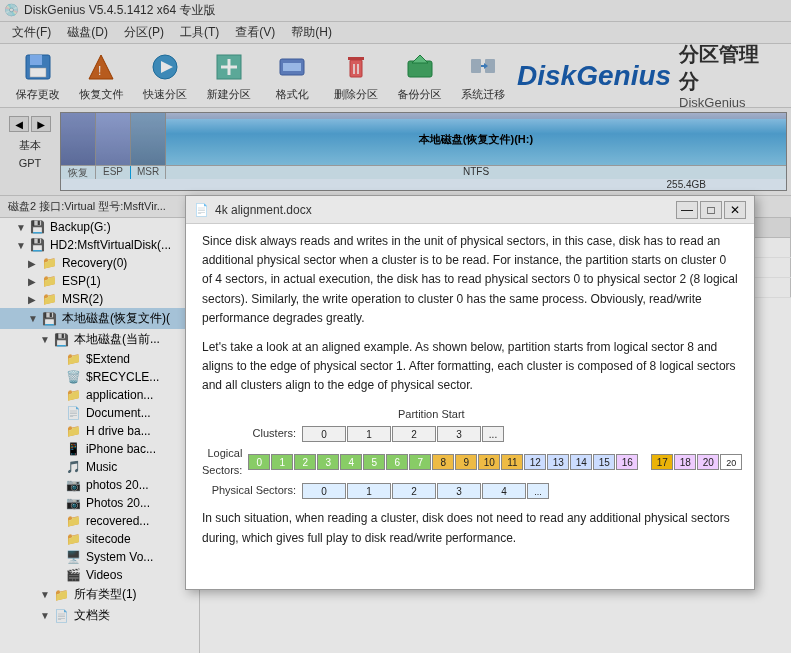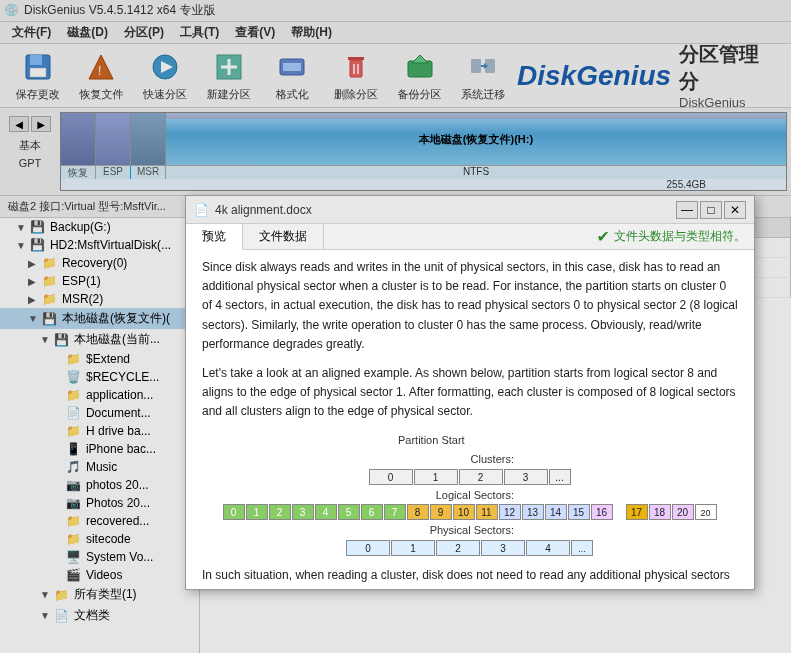--- a/index.html
+++ b/index.html
@@ -4,21 +4,21 @@
   <style>
     * { margin: 0; padding: 0; box-sizing: border-box; }
     body { font-family: 'Microsoft YaHei', SimSun, Arial, sans-serif; font-size: 12px; background: #f0f0f0; width: 791px; height: 653px; overflow: hidden; position: relative; }
 
     
     .title-bar { background: #f0f0f0; height: 22px; display: flex; align-items: center; padding: 0 4px; border-bottom: 1px solid #ccc; }
     .title-bar-icon { width: 16px; height: 16px; margin-right: 4px; }
     .title-bar-text { font-size: 12px; color: #333; }
 
     
-    .menu-bar { background: #f0f0f0; height: 22px; display: flex; align-items: center; padding: 0 4px; border-bottom: 1px solid #ccc; font-weight: bold; }
+    .menu-bar { background: #f0f0f0; height: 22px; display: flex; align-items: center; padding: 0 4px; border-bottom: 1px solid #ccc; }
     .menu-item { padding: 2px 8px; font-size: 12px; color: #333; cursor: pointer; }
 
     
     .toolbar { background: #f5f5f5; height: 64px; display: flex; align-items: center; padding: 4px 8px; border-bottom: 1px solid #ccc; gap: 4px; }
     .tool-btn { display: flex; flex-direction: column; align-items: center; justify-content: center; width: 60px; height: 56px; cursor: pointer; border: none; background: transparent; font-size: 11px; color: #333; gap: 2px; }
     .tool-icon { width: 36px; height: 36px; display: flex; align-items: center; justify-content: center; }
 
     
     .brand-area { margin-left: auto; display: flex; align-items: center; gap: 8px; }
     .brand-logo { font-size: 28px; font-weight: bold; color: #1a5fb0; font-style: italic; }
@@ -60,21 +60,21 @@
     .dialog-tabs { display: flex; background: #f0f0f0; border-bottom: 1px solid #ccc; height: 26px; }
     .dialog-tab { padding: 4px 16px; font-size: 12px; cursor: pointer; border-right: 1px solid #ccc; display: flex; align-items: center; }
     .dialog-tab.active { background: #fff; border-bottom: 1px solid #fff; margin-bottom: -1px; }
 
     .dialog-status { padding: 4px 8px; font-size: 12px; color: #2a8a2a; display: flex; align-items: center; gap: 4px; }
     .dialog-content { flex: 1; padding: 8px 16px; overflow-y: auto; background: #fff; font-size: 12px; line-height: 1.6; color: #222; }
     .dialog-content p { margin-bottom: 10px; }
 
     
     .partition-diagram { margin: 10px 0; font-size: 11px; }
-    .pd-row { display: flex; align-items: center; margin-bottom: 2px; flex-direction: column; }
+    .pd-row { display: flex; align-items: center; margin-bottom: 2px; }
     .pd-label { width: 100px; text-align: right; padding-right: 6px; color: #333; }
     .pd-cells { display: flex; }
     .pd-cell { width: 22px; height: 16px; border: 1px solid #888; text-align: center; line-height: 16px; font-size: 10px; margin-right: 1px; }
     .pd-cell.green { background: #88cc66; color: #fff; }
     .pd-cell.yellow { background: #eebb44; }
 
     
     .disk-status-bar { height: 22px; background: #f0f0f0; border-bottom: 1px solid #ccc; display: flex; align-items: center; padding: 0 8px; font-size: 11px; color: #333; gap: 8px; }
   </style>
 </head>
@@ -380,30 +380,20 @@
   <div class="dialog">
 
     <div class="dialog-title-bar">
       <span style="margin-right:6px;">📄</span>
       <span class="dialog-title-text">4k alignment.docx</span>
       <button class="dialog-btn">—</button>
       <button class="dialog-btn">□</button>
       <button class="dialog-btn">✕</button>
     </div>
 
-    <div class="dialog-tabs">
-      <div class="dialog-tab active">预览</div>
-      <div class="dialog-tab">文件数据</div>
-      <div style="flex:1;"></div>
-
-      <div class="dialog-status">
-        <span style="color:#2a8a2a;font-size:16px;">✔</span>
-        <span>文件头数据与类型相符。</span>
-      </div>
-    </div>
 
     <div class="dialog-content">
       <p>Since disk always reads and writes in the unit of physical sectors, in this case, disk has to read an additional physical sector when a cluster is to be read. For instance, the partition starts on cluster 0 of 4 sectors, in actual execution, the disk has to read physical sectors 0 to physical sector 2 (8 logical sectors). Similarly, the write operation to cluster 0 has the same process. Obviously, read/write performance degrades greatly.</p>
       <p>Let's take a look at an aligned example. As shown below, partition starts from logical sector 8 and aligns to the edge of physical sector 1. After formatting, each cluster is composed of 8 logical sectors and all clusters align to the edge of physical sector.</p>
 
       <div class="partition-diagram">
 
         <div style="margin-left:196px;margin-bottom:2px;font-size:11px;color:#333;">Partition Start</div>
 
         <div class="pd-row">

